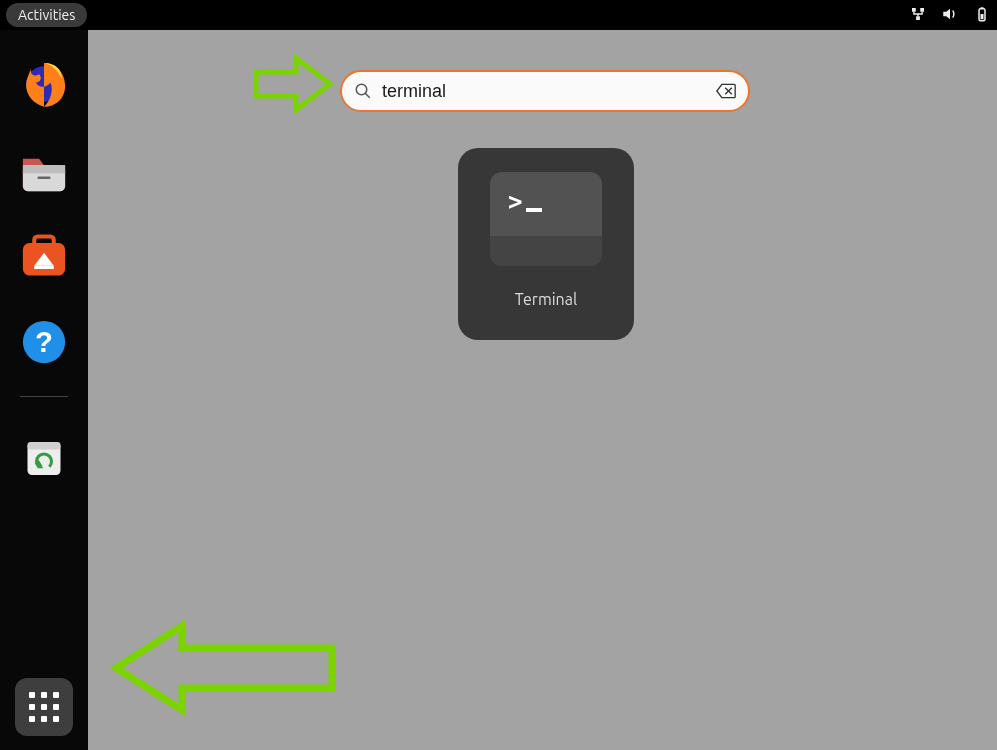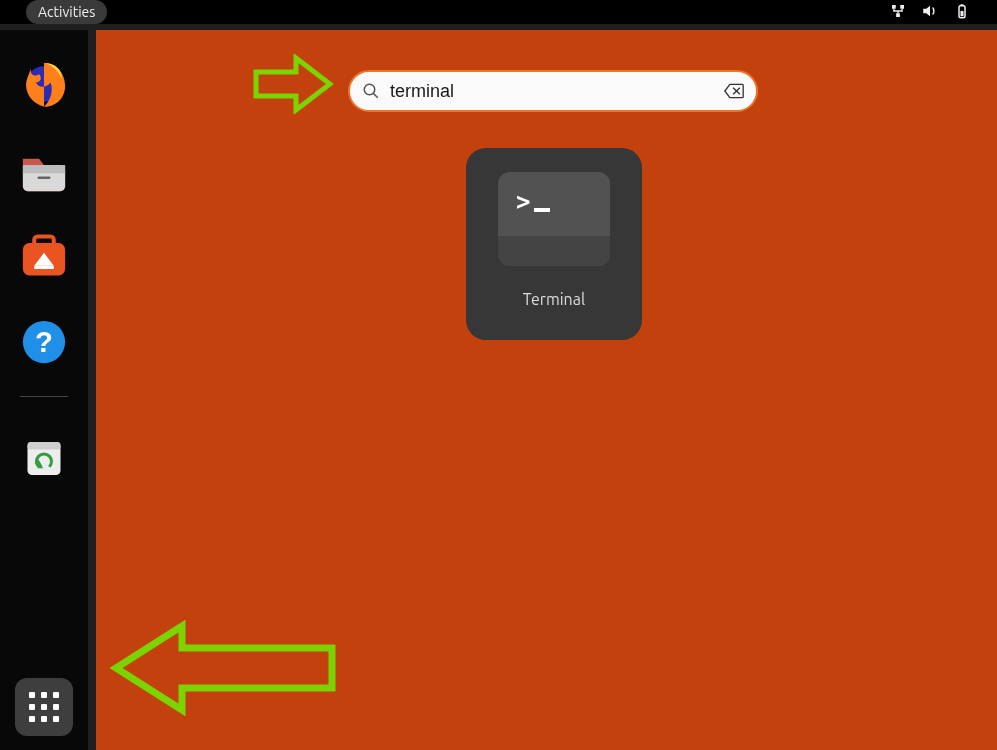--- a/index.html
+++ b/index.html
@@ -7,24 +7,24 @@
   body {
     background: #1f1f1f;
     font-family: "Ubuntu", "Segoe UI", Arial, sans-serif;
     color: #ddd;
     position: relative;
   }
 
   
   .topbar {
     position: absolute; top: 0; left: 0; right: 0;
-    height: 24px;
+    height: 30px;
     background: #000;
     display: flex; align-items: center;
-    padding: 0 26px;
+    padding: 0 6px;
     z-index: 10;
   }
   .activities-btn {
     background: #3a3a3a;
     color: #eee;
     font-size: 14px;
     padding: 4px 12px;
     border-radius: 14px;
     cursor: pointer;
   }
@@ -66,22 +66,21 @@
   }
   .apps-grid-dots {
     display: grid; grid-template-columns: repeat(3, 6px); grid-template-rows: repeat(3, 6px);
     gap: 6px;
   }
   .apps-grid-dots span { width: 6px; height: 6px; background: #fff; border-radius: 1px; }
 
   
   .overview {
     position: absolute; top: 30px; left: 88px; right: 0; bottom: 0;
-    background: #c2410c;
-    margin-left: 8px;
+    background: #a3a3a3;
   }
 
   .search-bar {
     position: absolute;
     top: 40px;
     left: 252px;
     width: 410px;
     height: 42px;
     background: #fafafa;
     border: 2px solid #e8762e;

